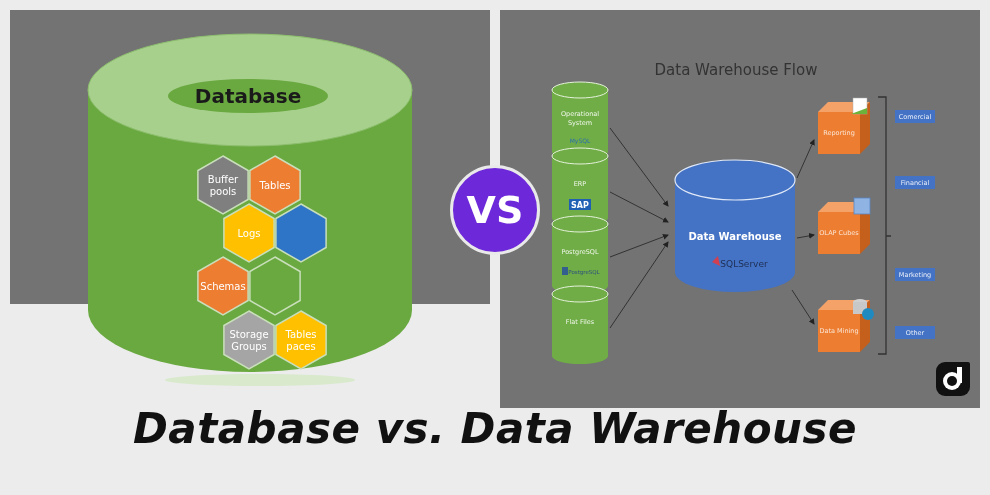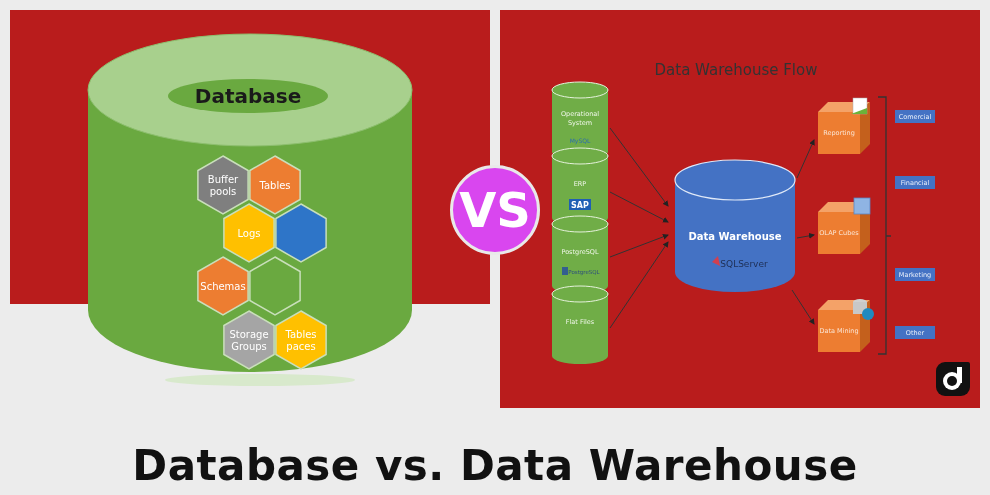--- a/index.html
+++ b/index.html
@@ -1,33 +1,33 @@
 <!DOCTYPE html>
 <html><head>
 <meta charset="utf-8">
 <style>
   html, body { margin: 0; padding: 0; }
   body {
     width: 990px; height: 495px; background: #ececec; position: relative; overflow: hidden;
     font-family: "DejaVu Sans", sans-serif;
   }
-  .panel { position: absolute; background: #b91c1c; }
+  .panel { position: absolute; background: #737373; }
   #left-panel { left: 10px; top: 10px; width: 480px; height: 294px; }
   #right-panel { left: 500px; top: 10px; width: 480px; height: 398px; }
   svg { position: absolute; left: 0; top: 0; }
   .footer-title {
-    position: absolute; left: 0; top: 441px; width: 990px; text-align: center;
-    font-family: "DejaVu Sans", sans-serif; font-weight: bold;
+    position: absolute; left: 0; top: 404px; width: 990px; text-align: center;
+    font-family: "DejaVu Sans", sans-serif; font-style: italic; font-weight: bold;
     font-size: 42px; color: #111; letter-spacing: 0.5px;
   }
   .vs-badge {
     position: absolute; left: 450px; top: 165px; width: 90px; height: 90px; border-radius: 50%;
-    background: #d946ef; border: 3px solid #e9e9e9; box-sizing: border-box;
+    background: #6d28d9; border: 3px solid #e9e9e9; box-sizing: border-box;
     display: flex; align-items: center; justify-content: center;
-    color: #fff; font-family: "DejaVu Sans", sans-serif; font-weight: bold; font-size: 48px;
+    color: #fff; font-family: "DejaVu Sans", sans-serif; font-weight: bold; font-size: 38px;
   }
   .logo {
     position: absolute; left: 936px; top: 362px; width: 34px; height: 34px; background: #111;
     border-radius: 9px 2px 9px 9px;
   }
 </style>
 </head>
 <body>
 
 <div class="panel" id="left-panel">

